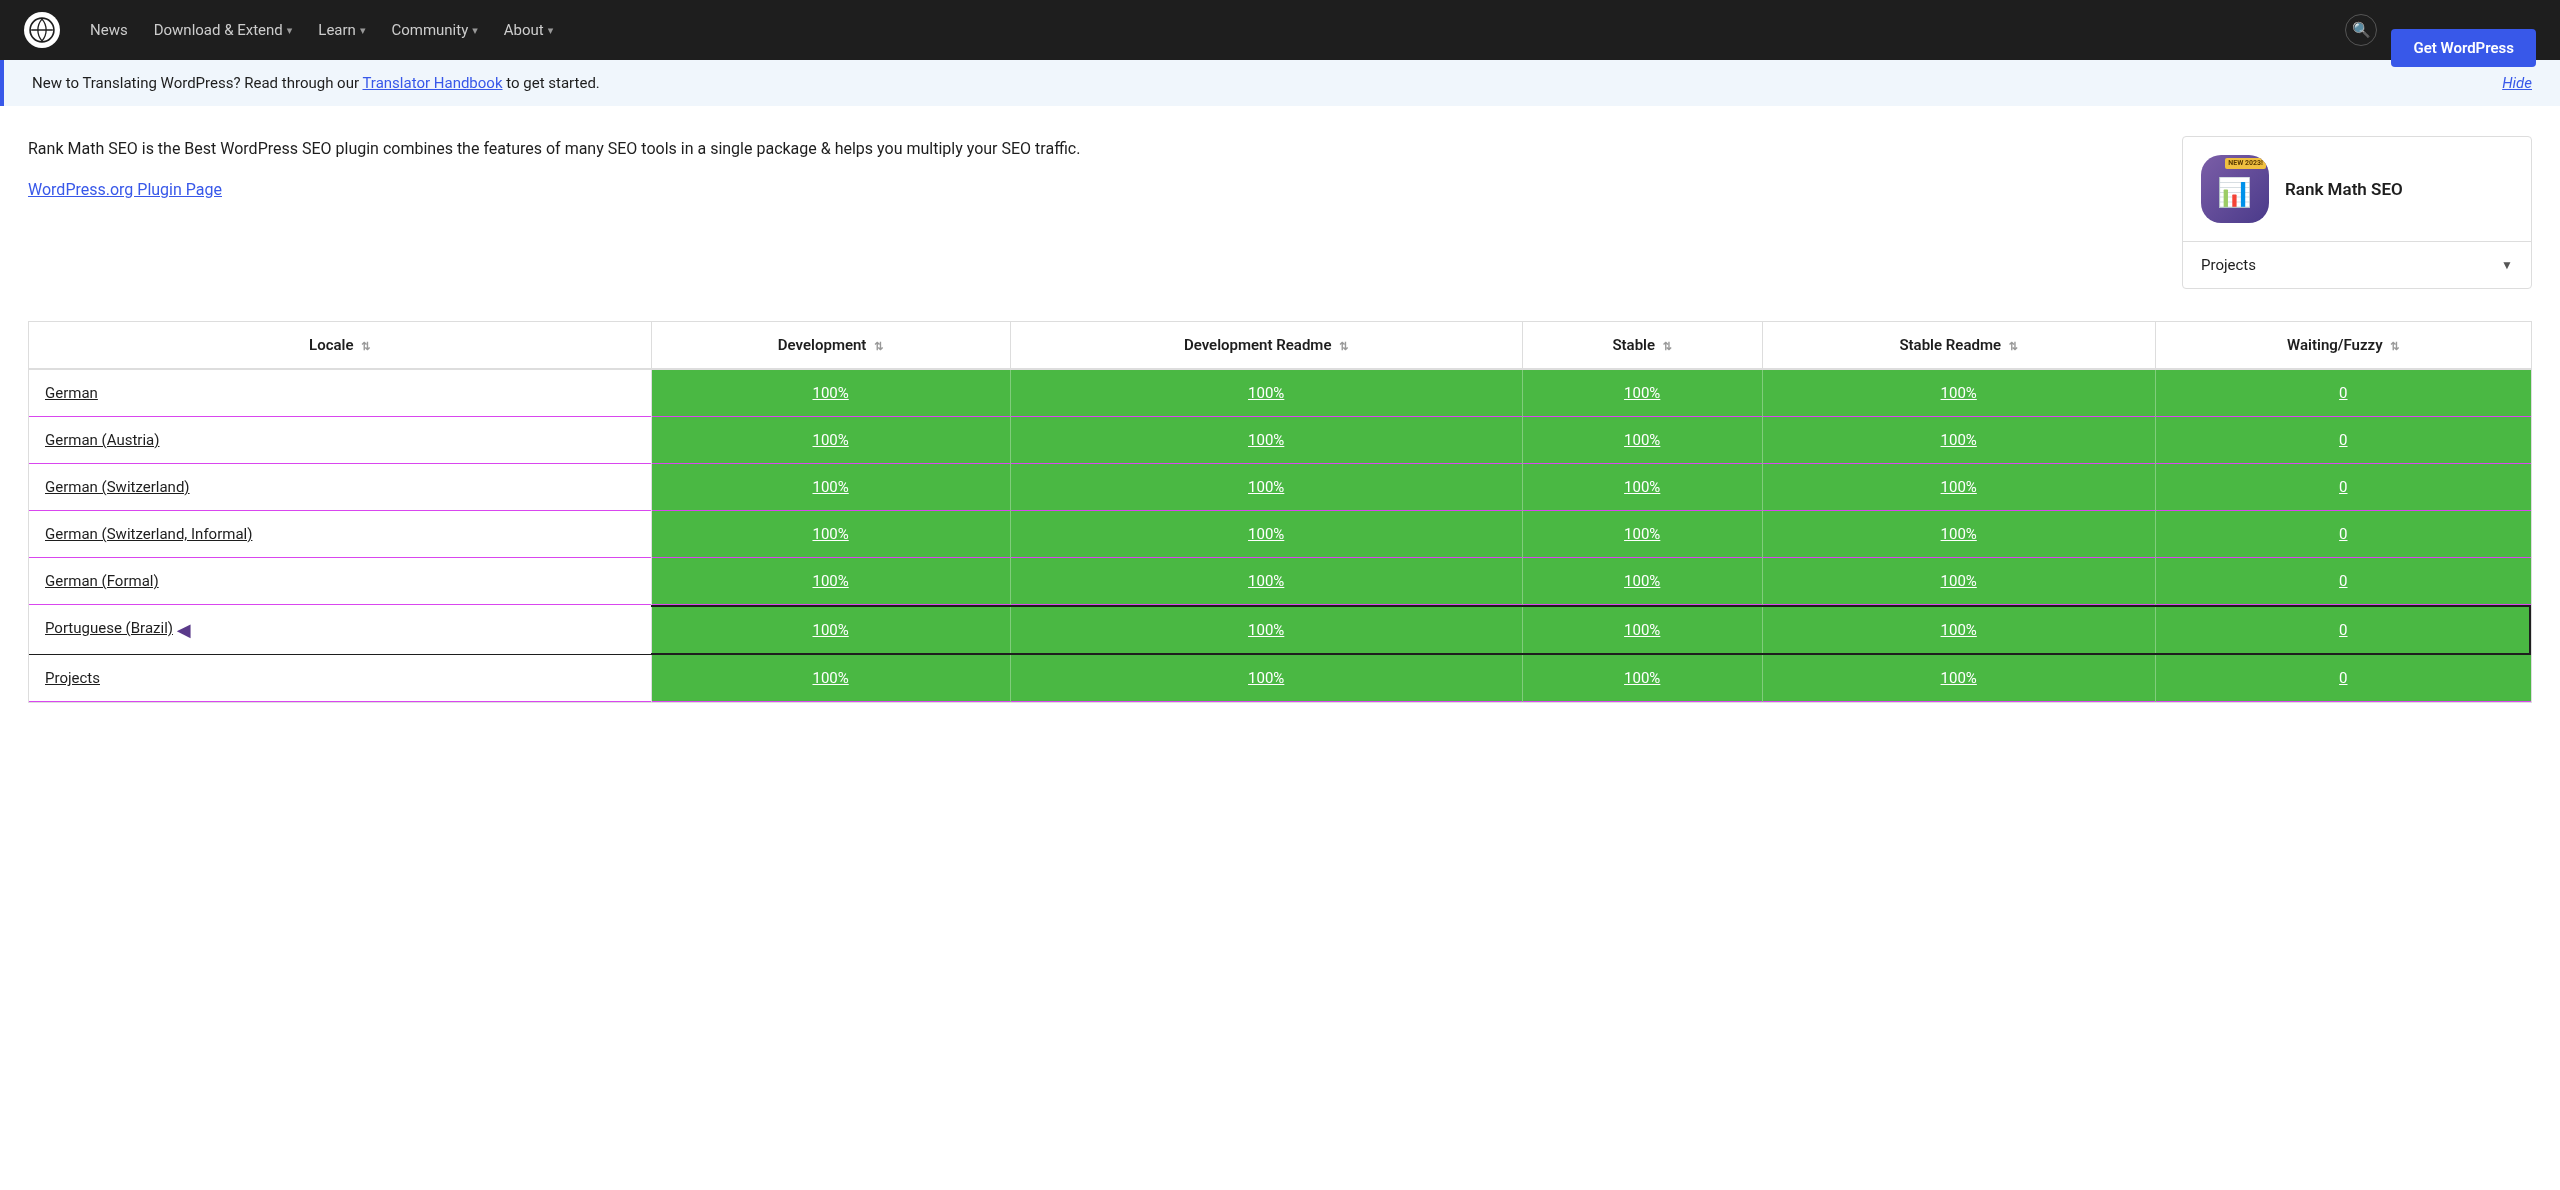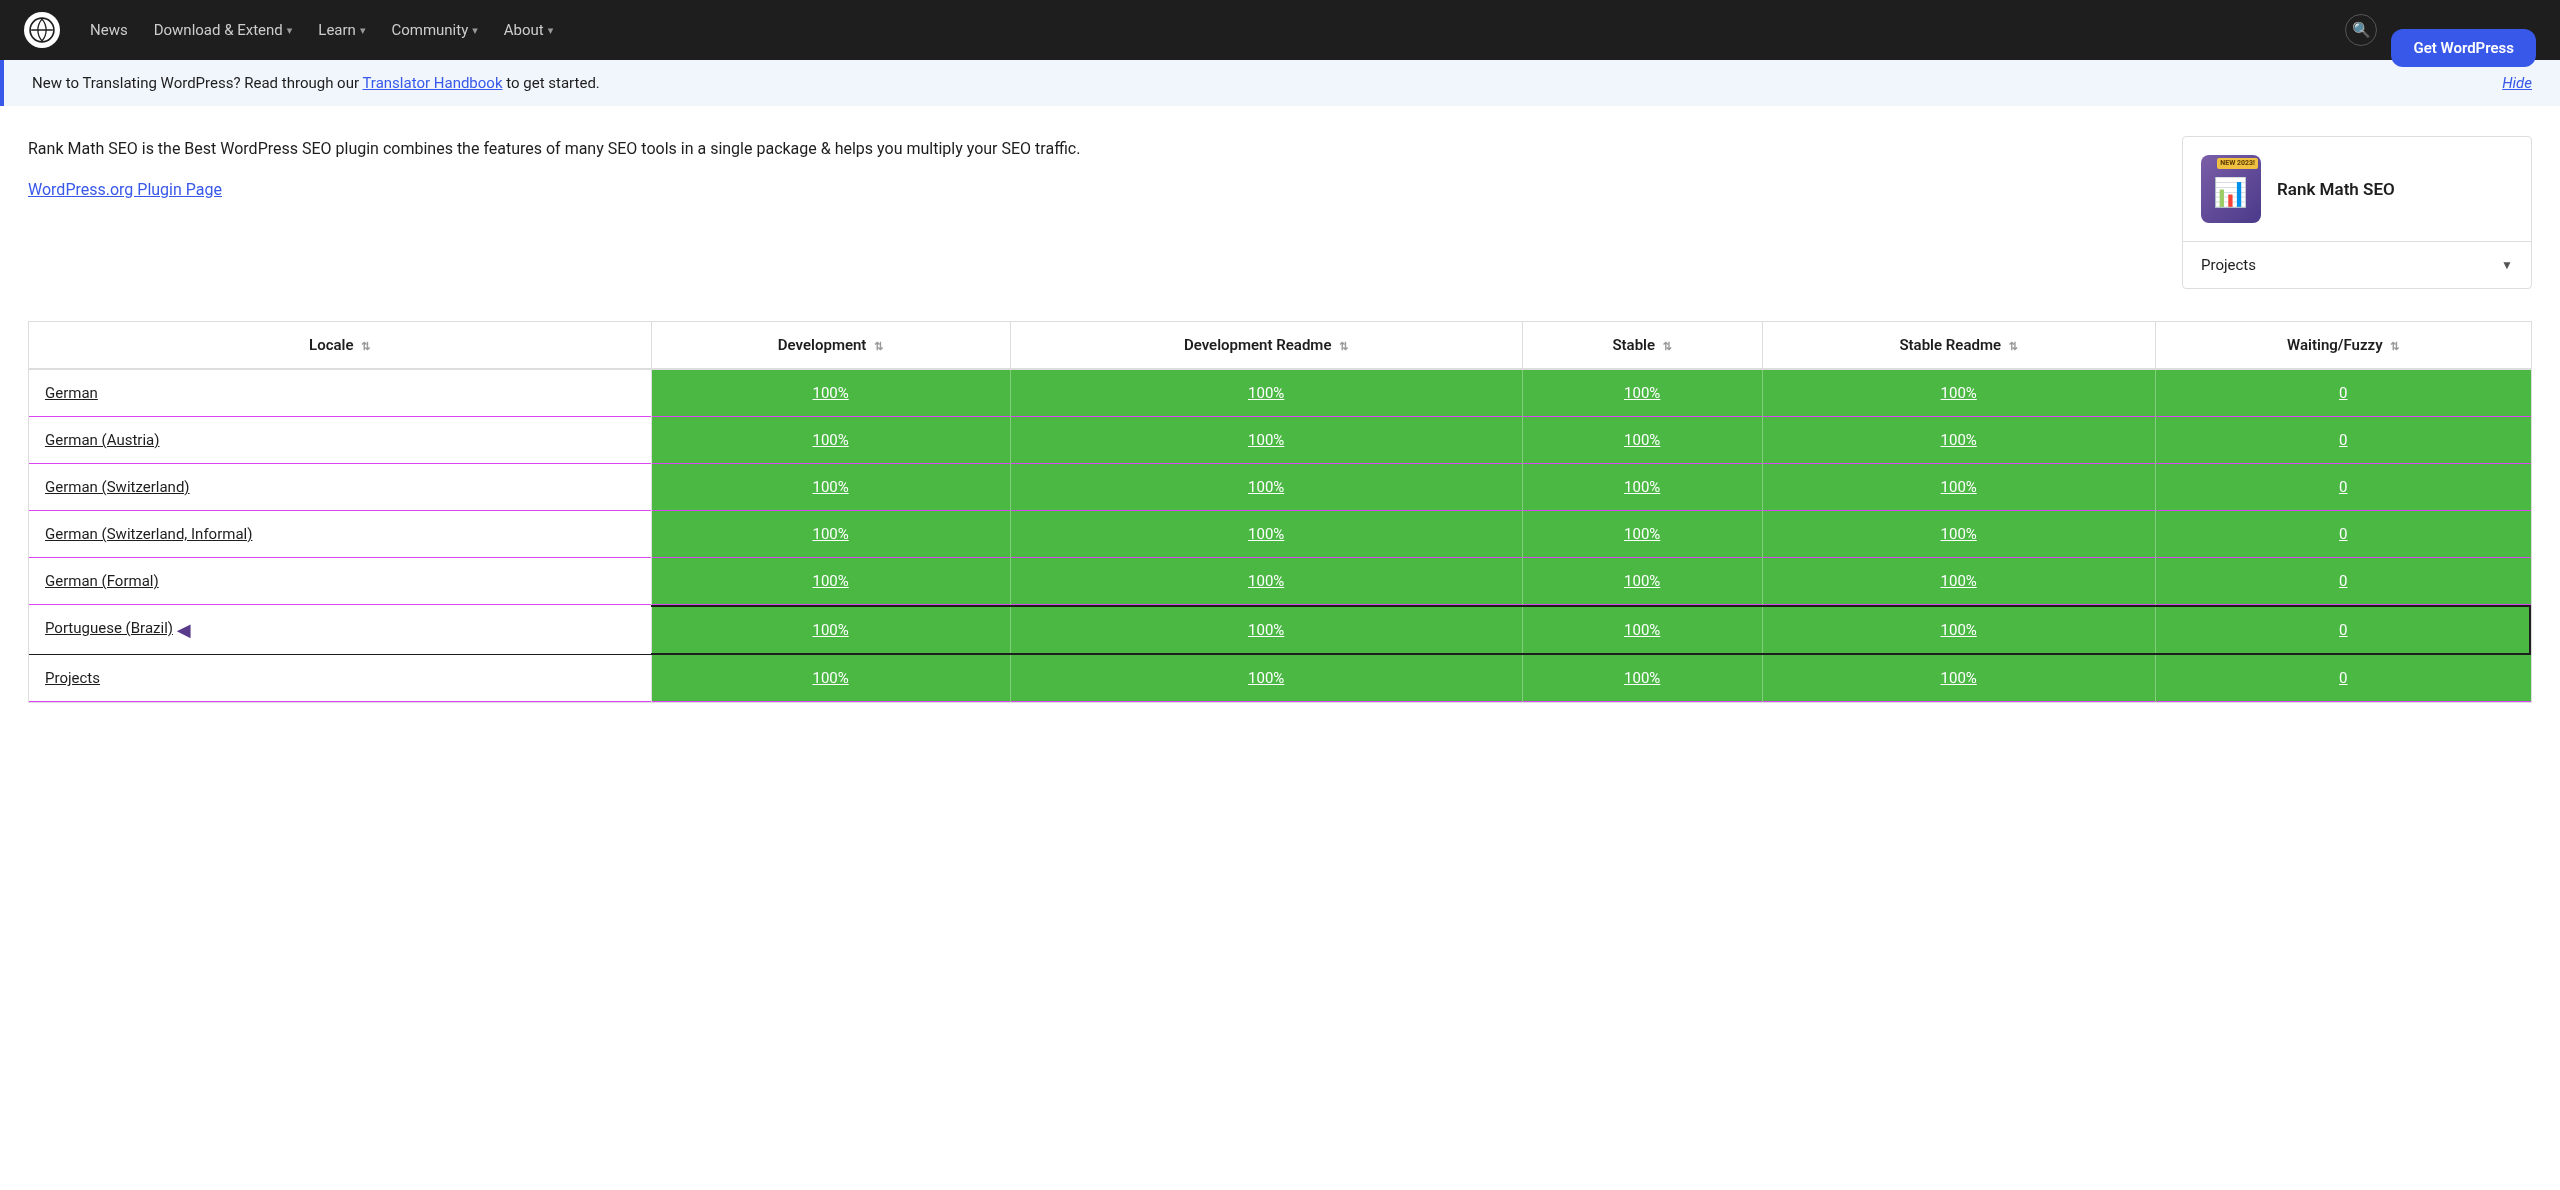--- a/index.html
+++ b/index.html
@@ -45,21 +45,21 @@
       margin-right: 14px;
       color: #ccc;
       font-size: 15px;
     }
     .nav-get-wp {
       background: #3858e9;
       color: #fff;
       font-size: 15px;
       font-weight: 600;
       padding: 10px 22px;
-      border-radius: 12px;
+      border-radius: 4px;
       cursor: pointer;
       white-space: nowrap;
       margin-top: 36px;
     }
 
     
     .banner {
       background: #f0f6fc;
       border-left: 4px solid #3858e9;
       padding: 14px 28px;
@@ -92,22 +92,22 @@
       overflow: hidden;
     }
     .plugin-card-header {
       display: flex;
       align-items: center;
       padding: 18px 18px;
       gap: 16px;
       border-bottom: 1px solid #ddd;
     }
     .plugin-icon {
-      width: 60px; height: 68px;
-      border-radius: 8px;
+      width: 68px; height: 68px;
+      border-radius: 20px;
       background: linear-gradient(135deg, #7b5ea7, #4a3a8a);
       display: flex; align-items: center; justify-content: center;
       position: relative;
       overflow: hidden;
       flex-shrink: 0;
     }
     .plugin-icon-badge {
       position: absolute;
       top: 3px; right: 3px;
       background: #f0c040;

